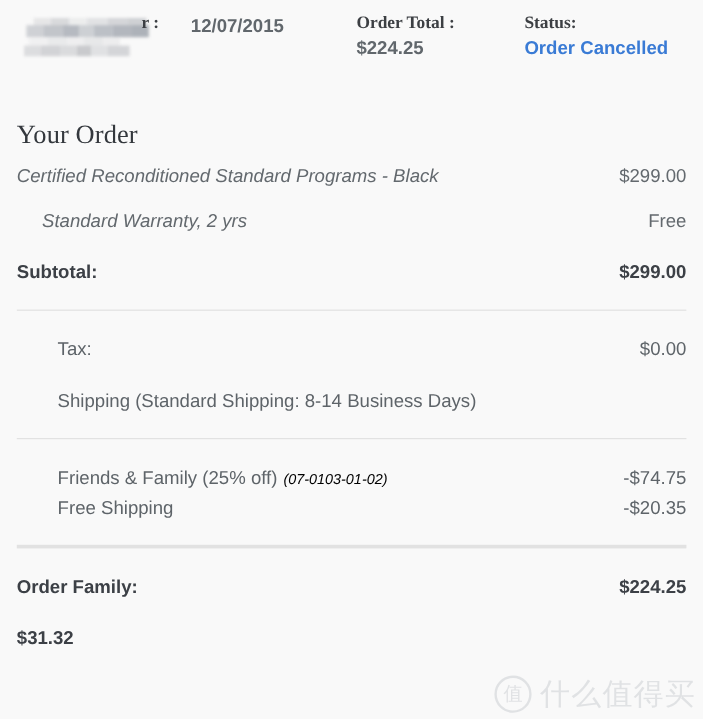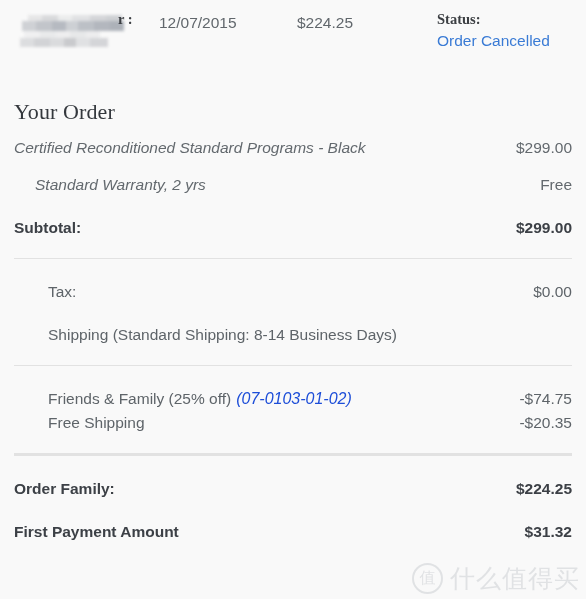--- a/index.html
+++ b/index.html
@@ -39,20 +39,21 @@
     line-height: 18px;
     white-space: nowrap;
   }
   .hdr-value {
     font-family: "Liberation Sans", sans-serif;
     font-size: 15.5px;
     color: #61676c;
     line-height: 22px;
     margin-top: 2px;
     white-space: nowrap;
+    font-weight: bold;
   }
   .hdr-value.link {
     color: #3a7bd5;
     cursor: pointer;
   }
 
   
   .redacted-wrap {
     position: relative;
     height: 40px;
@@ -123,22 +124,22 @@
   }
   .row.plain {
     color: #5e6469;
     margin-top: 22px;
     margin-left: 34px;
   }
   .row.tight { margin-top: 3px; }
 
   .promo-code {
     font-style: italic;
-    font-size: 16px;
-    color: #1d4ed8;
+    font-size: 12px;
+    color: #000000;
     margin-left: 5px;
   }
 
   hr.divider {
     border: 0;
     border-top: 1px solid #e2e2e2;
     margin: 20px 0 0 0;
   }
   hr.divider.thick {
     border-top: 3px solid #e2e2e2;
@@ -212,20 +213,21 @@
       </div>
       <div class="mosaic-cap">r :</div>
     </div>
   </div>
 
   <div class="hdr-col c-date">
     <div class="hdr-value">12/07/2015</div>
   </div>
 
   <div class="hdr-col c-total">
+    <div class="hdr-label">Order Total :</div>
     <div class="hdr-value">$224.25</div>
   </div>
 
   <div class="hdr-col c-status">
     <div class="hdr-label">Status:</div>
     <div class="hdr-value link">Order Cancelled</div>
   </div>
 
 </div>
 
@@ -275,21 +277,20 @@
   </div>
 
   <hr class="divider thick">
 
   <div class="row strong">
     <span class="lbl">Order Family:</span>
     <span class="val">$224.25</span>
   </div>
 
   <div class="row strong">
-    <span class="lbl">First Payment Amount</span>
     <span class="val">$31.32</span>
   </div>
 
 </div>
 
 <div class="watermark">
   <div class="wm-badge">值</div>
   <div class="wm-text">什么值得买</div>
 </div>
 

